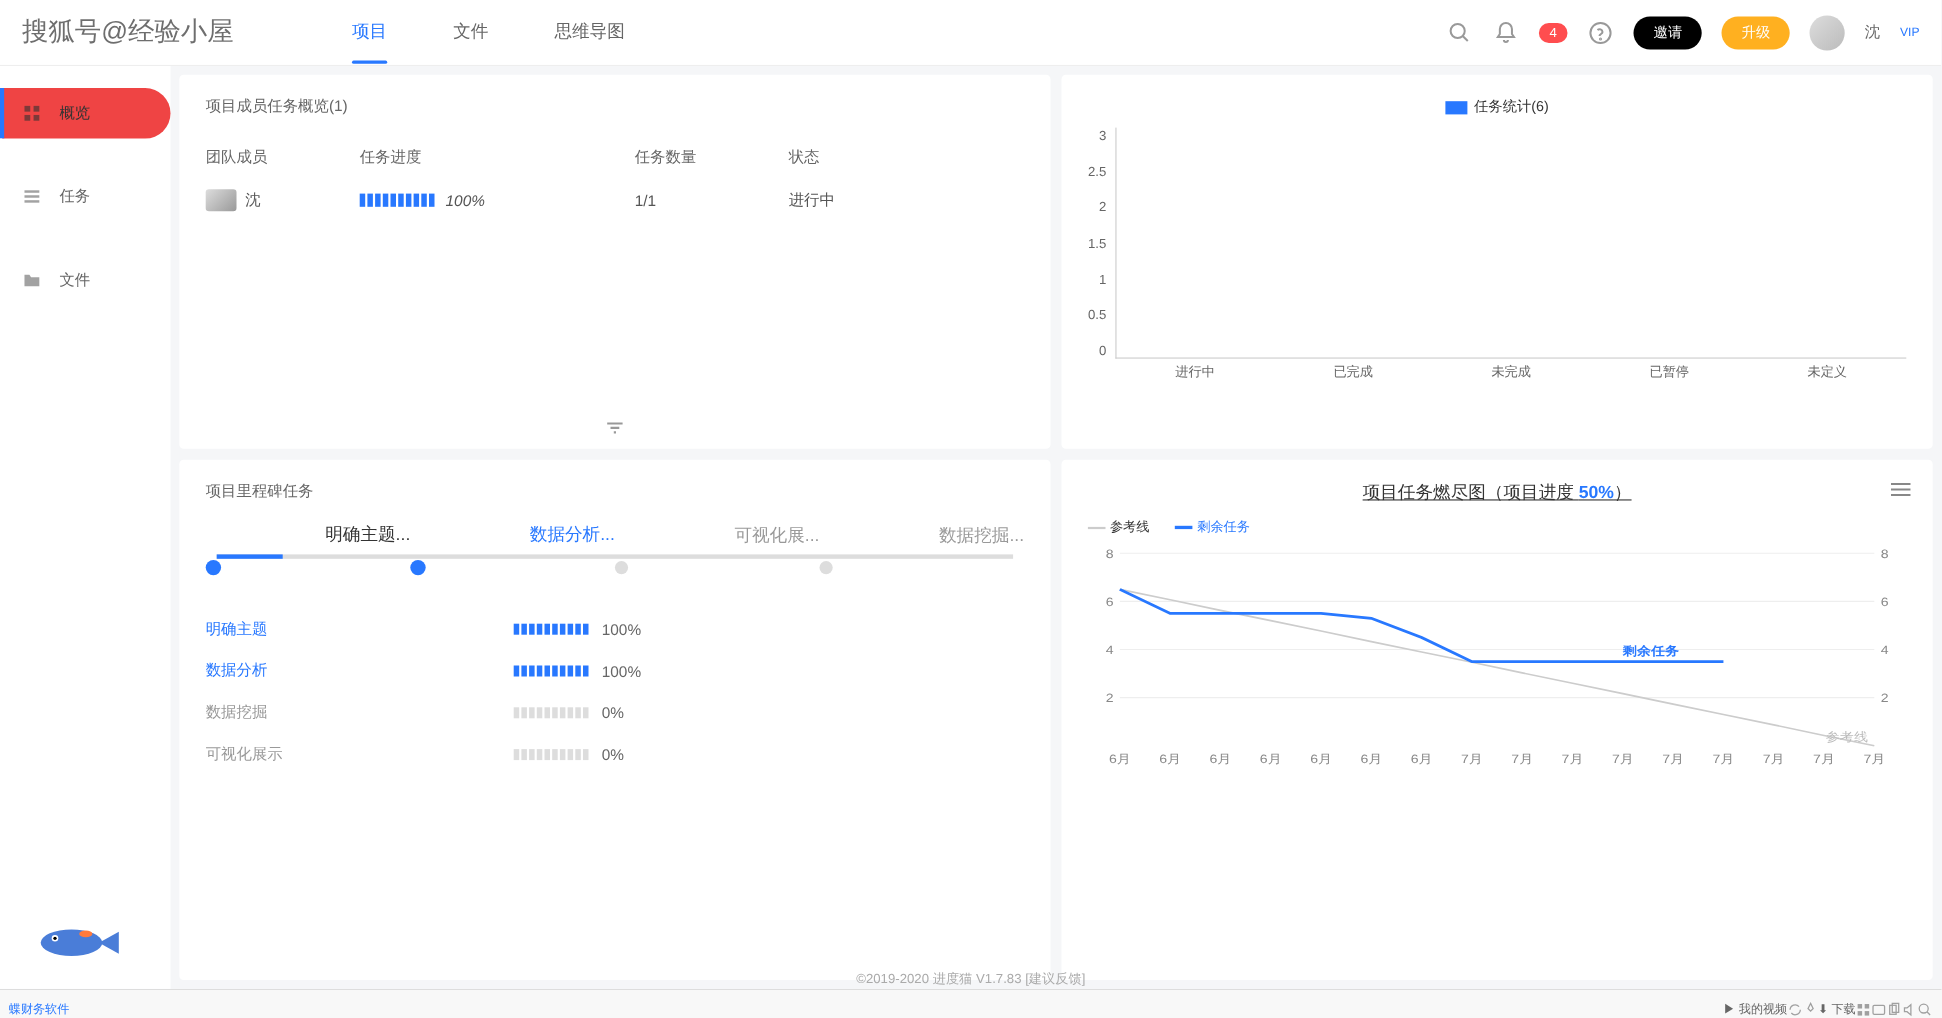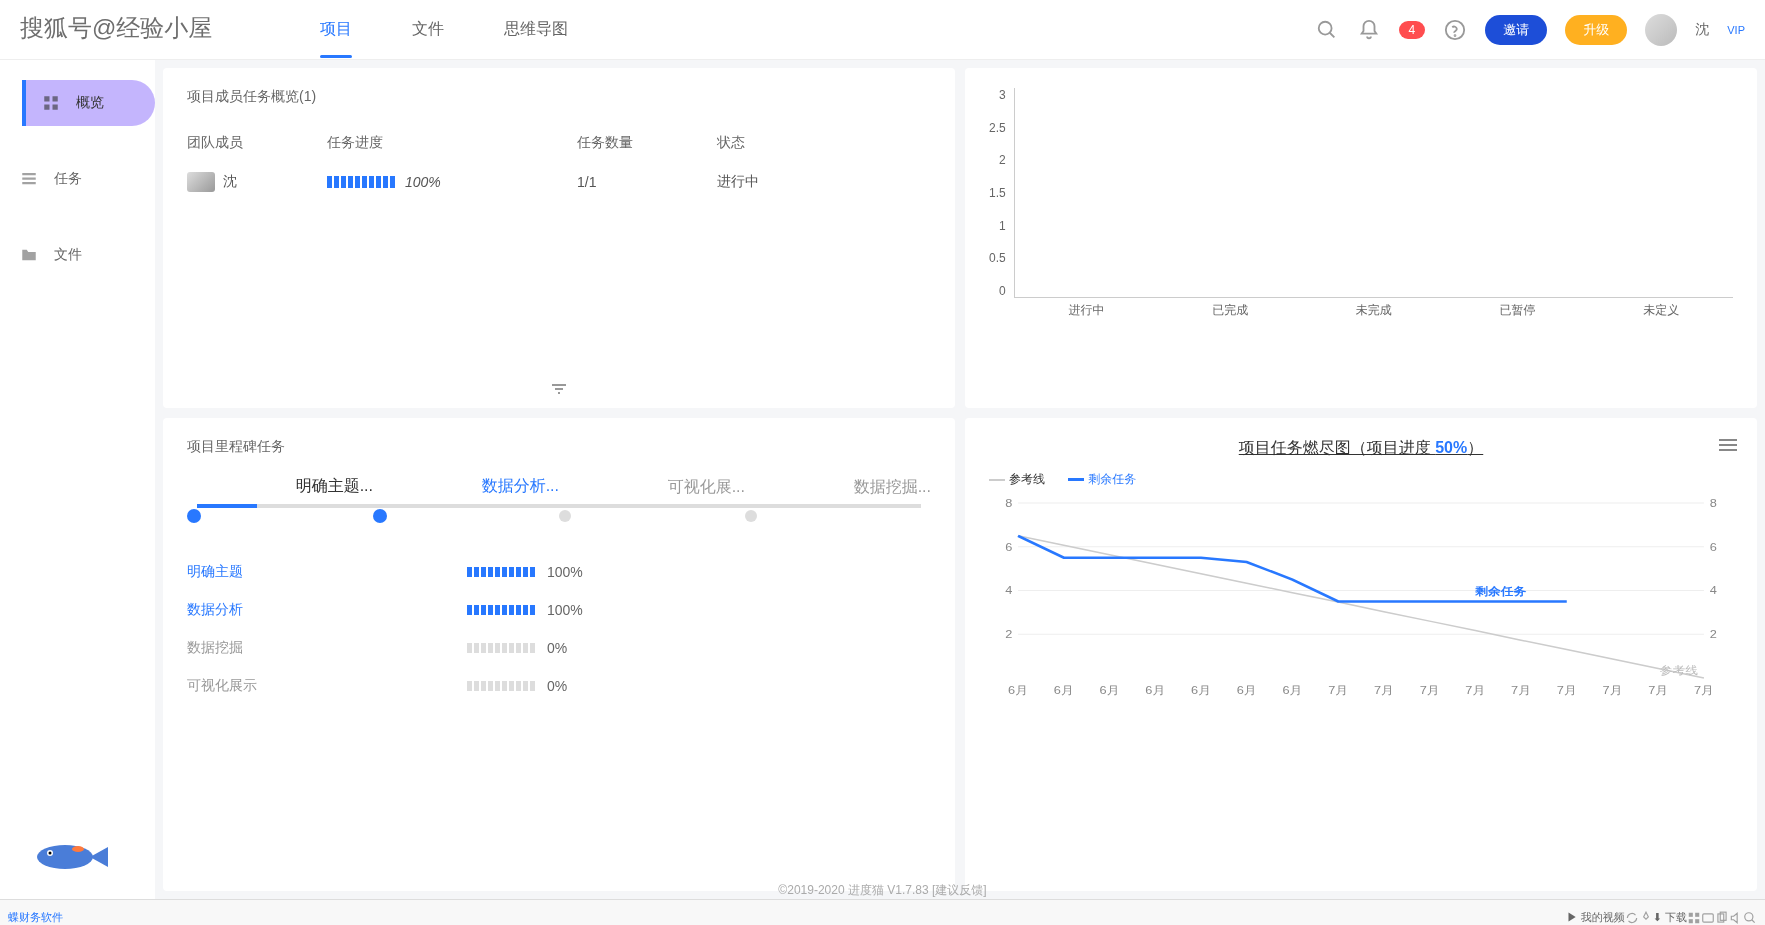--- a/index.html
+++ b/index.html
@@ -8,31 +8,31 @@
 
 .header { height: 60px; background: #fff; display: flex; align-items: center; padding: 0 20px; border-bottom: 1px solid #eee; position: relative; }
 .watermark { position: absolute; left: 20px; top: 12px; font-size: 24px; color: #555; font-weight: 500; opacity: 0.85; pointer-events: none; z-index: 100; }
 .nav-tabs { display: flex; gap: 60px; margin-left: 300px; }
 .nav-tab { padding: 18px 0; color: #666; cursor: pointer; font-size: 16px; position: relative; }
 .nav-tab.active { color: #2878ff; }
 .nav-tab.active::after { content: ''; position: absolute; bottom: 0; left: 0; right: 0; height: 3px; background: #2878ff; border-radius: 2px; }
 .header-right { margin-left: auto; display: flex; align-items: center; gap: 18px; }
 .icon-btn { width: 24px; height: 24px; display: flex; align-items: center; justify-content: center; cursor: pointer; color: #999; position: relative; }
 .badge { background: #ff4d4f; color: #fff; border-radius: 10px; padding: 2px 10px; font-size: 12px; }
-.btn-invite { background: #1d4ed8; color: #fff; padding: 6px 18px; border-radius: 16px; font-size: 13px; cursor: pointer; }
+.btn-invite { background: #000000; color: #fff; padding: 6px 18px; border-radius: 16px; font-size: 13px; cursor: pointer; }
 .btn-upgrade { background: #ffb020; color: #fff; padding: 6px 18px; border-radius: 16px; font-size: 13px; cursor: pointer; }
 .avatar { width: 32px; height: 32px; border-radius: 50%; background: linear-gradient(135deg, #ddd, #bbb); }
 .user-name { color: #666; }
 .vip-tag { color: #2878ff; font-size: 11px; }
 
 
 .layout { display: flex; height: calc(100vh - 60px - 26px); }
 .sidebar { width: 155px; background: #fff; padding-top: 20px; }
 .side-item { display: flex; align-items: center; gap: 16px; padding: 14px 20px; cursor: pointer; color: #666; margin-bottom: 30px; border-radius: 0 24px 24px 0; }
-.side-item.active { background: #c4b5fd; color: #333; border-left: 4px solid #2878ff; padding-left: 16px; margin-left: 22px; }
+.side-item.active { background: #ef4444; color: #333; border-left: 4px solid #2878ff; padding-left: 16px; }
 .side-icon { width: 18px; height: 18px; opacity: 0.6; }
 .fish { position: absolute; left: 30px; bottom: 50px; width: 80px; height: 40px; }
 
 .main { flex: 1; padding: 8px; overflow: auto; display: grid; grid-template-columns: 1fr 1fr; grid-template-rows: 340px 1fr; gap: 10px; }
 .card { background: #fff; border-radius: 4px; padding: 20px 24px; position: relative; }
 .card-title { color: #666; font-size: 14px; margin-bottom: 20px; }
 
 
 .th-row { display: flex; color: #666; font-size: 14px; padding: 8px 0; }
 .td-row { display: flex; align-items: center; padding: 12px 0; color: #555; }
@@ -202,20 +202,23 @@
       <div class="filter-icon">
         <svg width="16" height="12" viewBox="0 0 16 12" stroke="currentColor" stroke-width="2">
             <line x1="1" y1="2" x2="15" y2="2"></line>
             <line x1="4" y1="6" x2="12" y2="6"></line>
             <line x1="7" y1="10" x2="9" y2="10"></line>
           </svg>
       </div>
     </div>
 
     <div class="card">
+      <div class="chart-legend">
+        <span class="legend-box"></span><span>任务统计(6)</span>
+      </div>
       <div class="bar-chart">
         <div class="y-axis" id="bar-yaxis">
             <div>3</div>
             <div>2.5</div>
             <div>2</div>
             <div>1.5</div>
             <div>1</div>
             <div>0.5</div>
             <div>0</div>
           </div>

